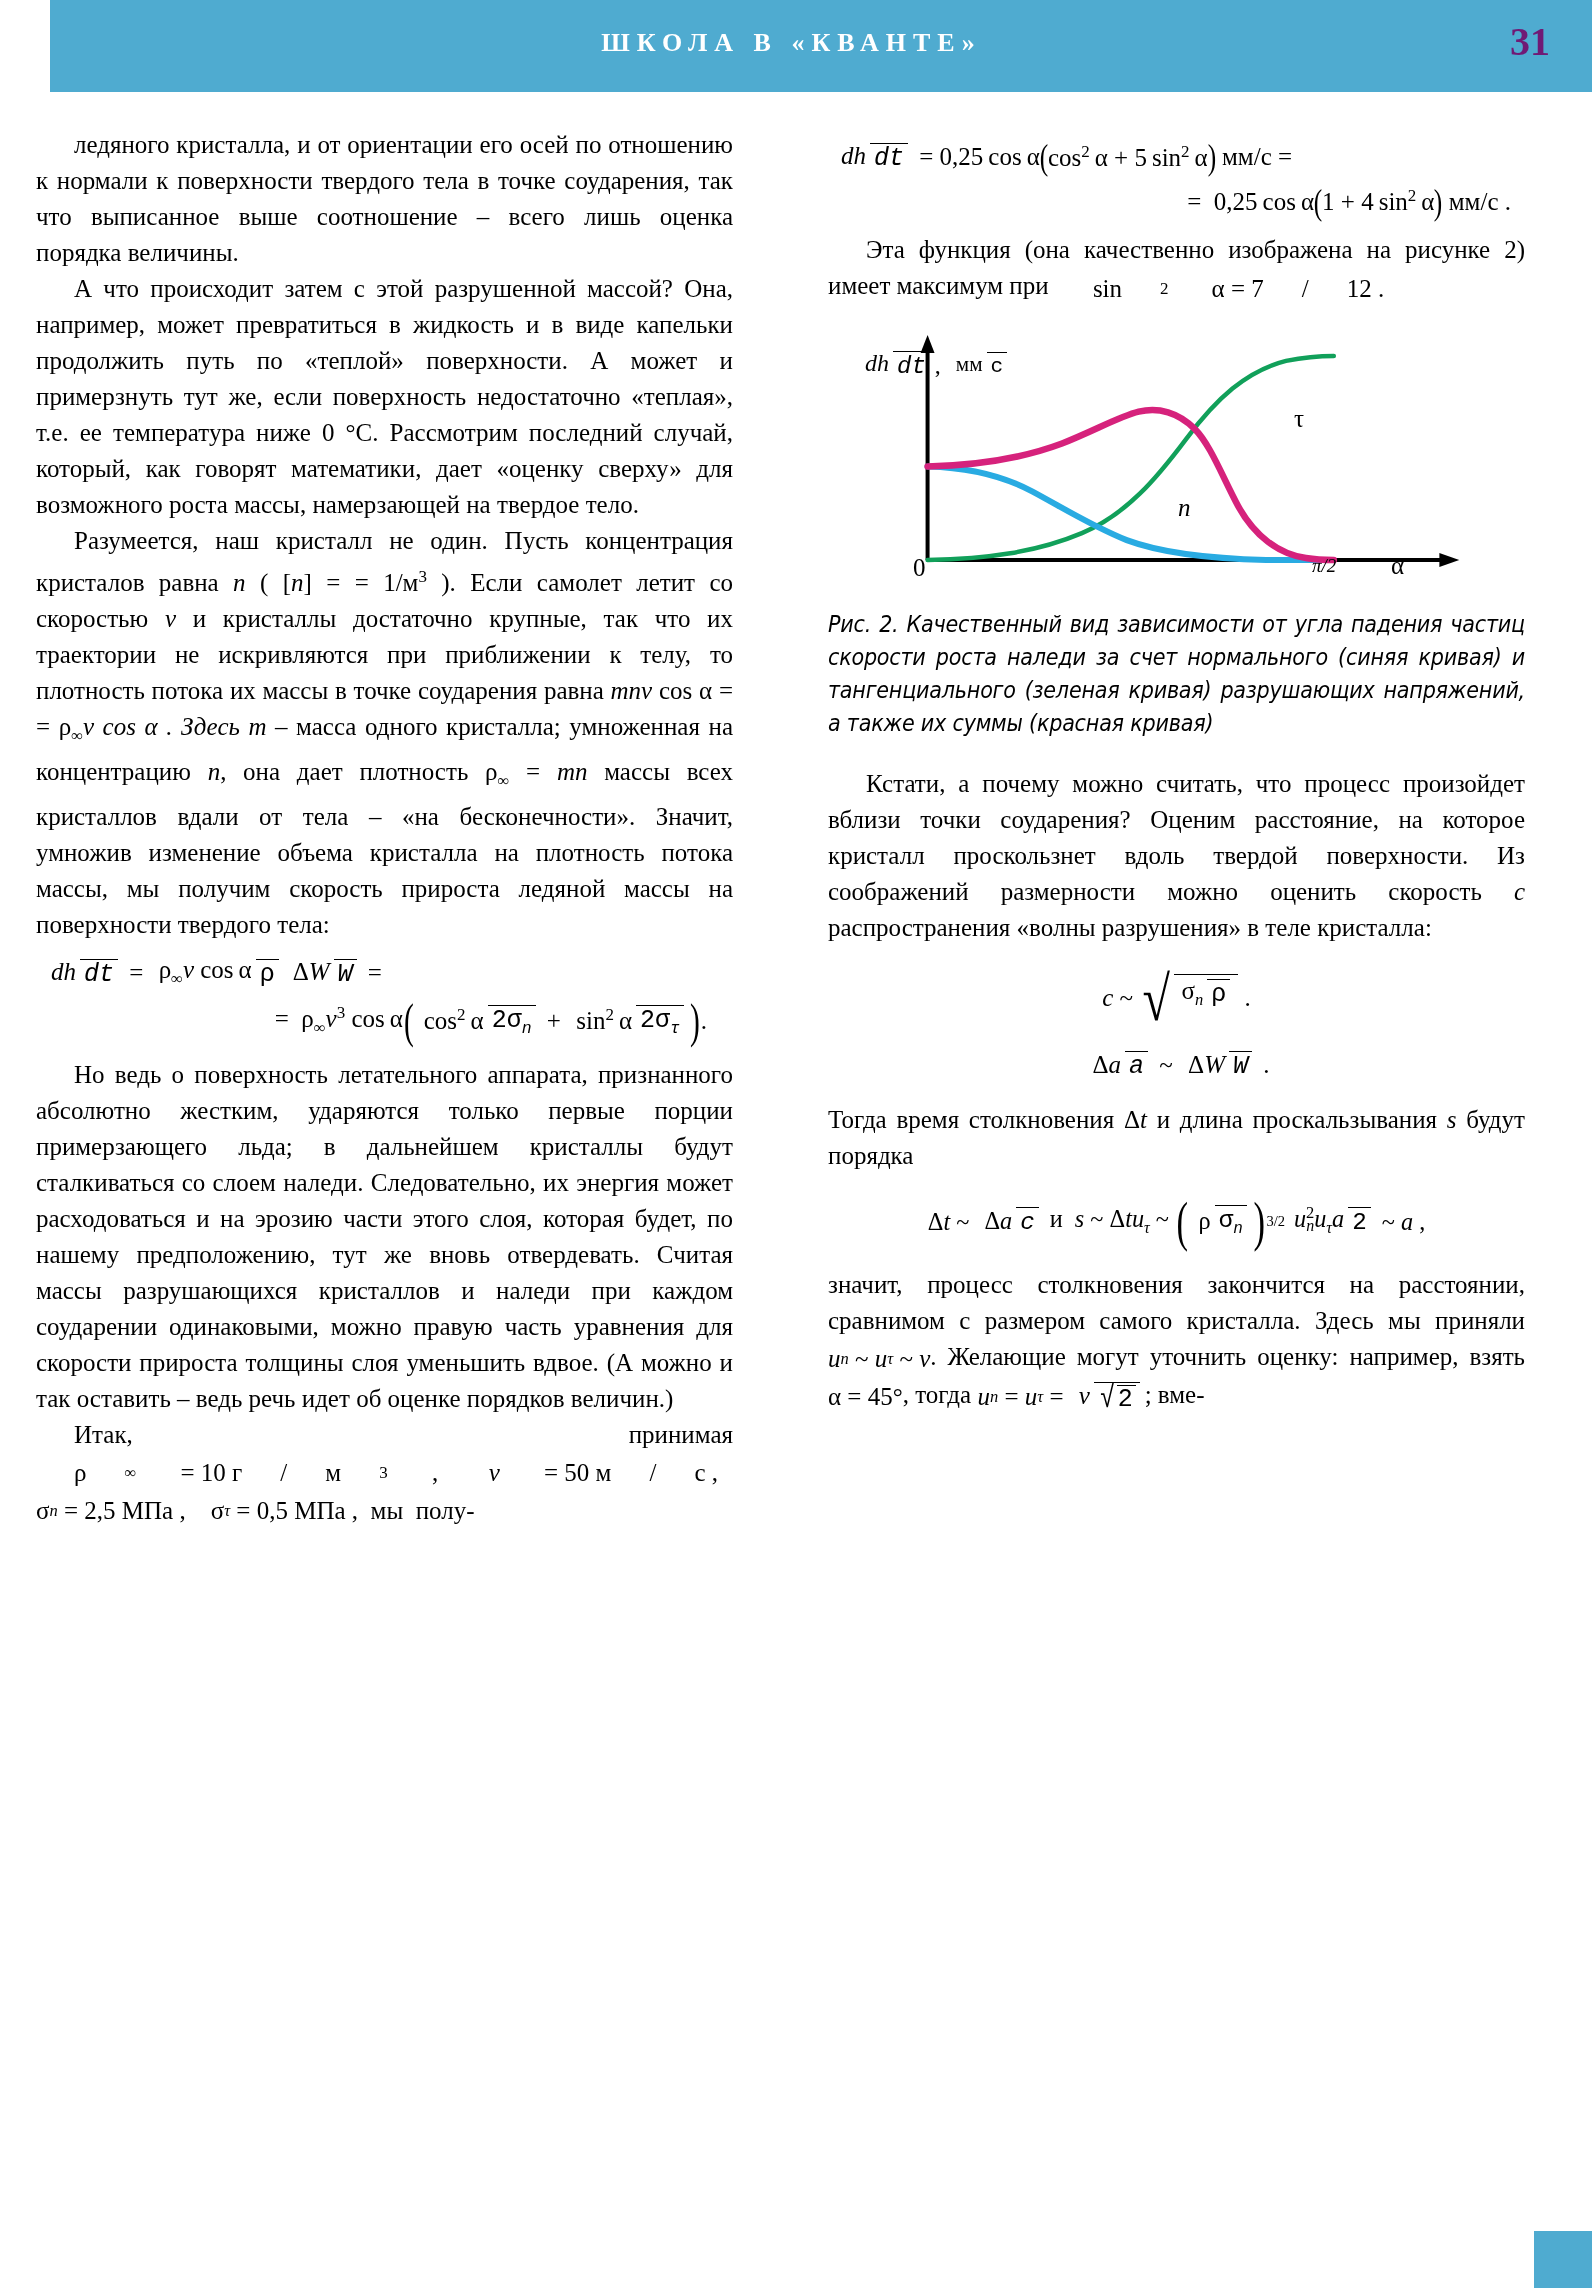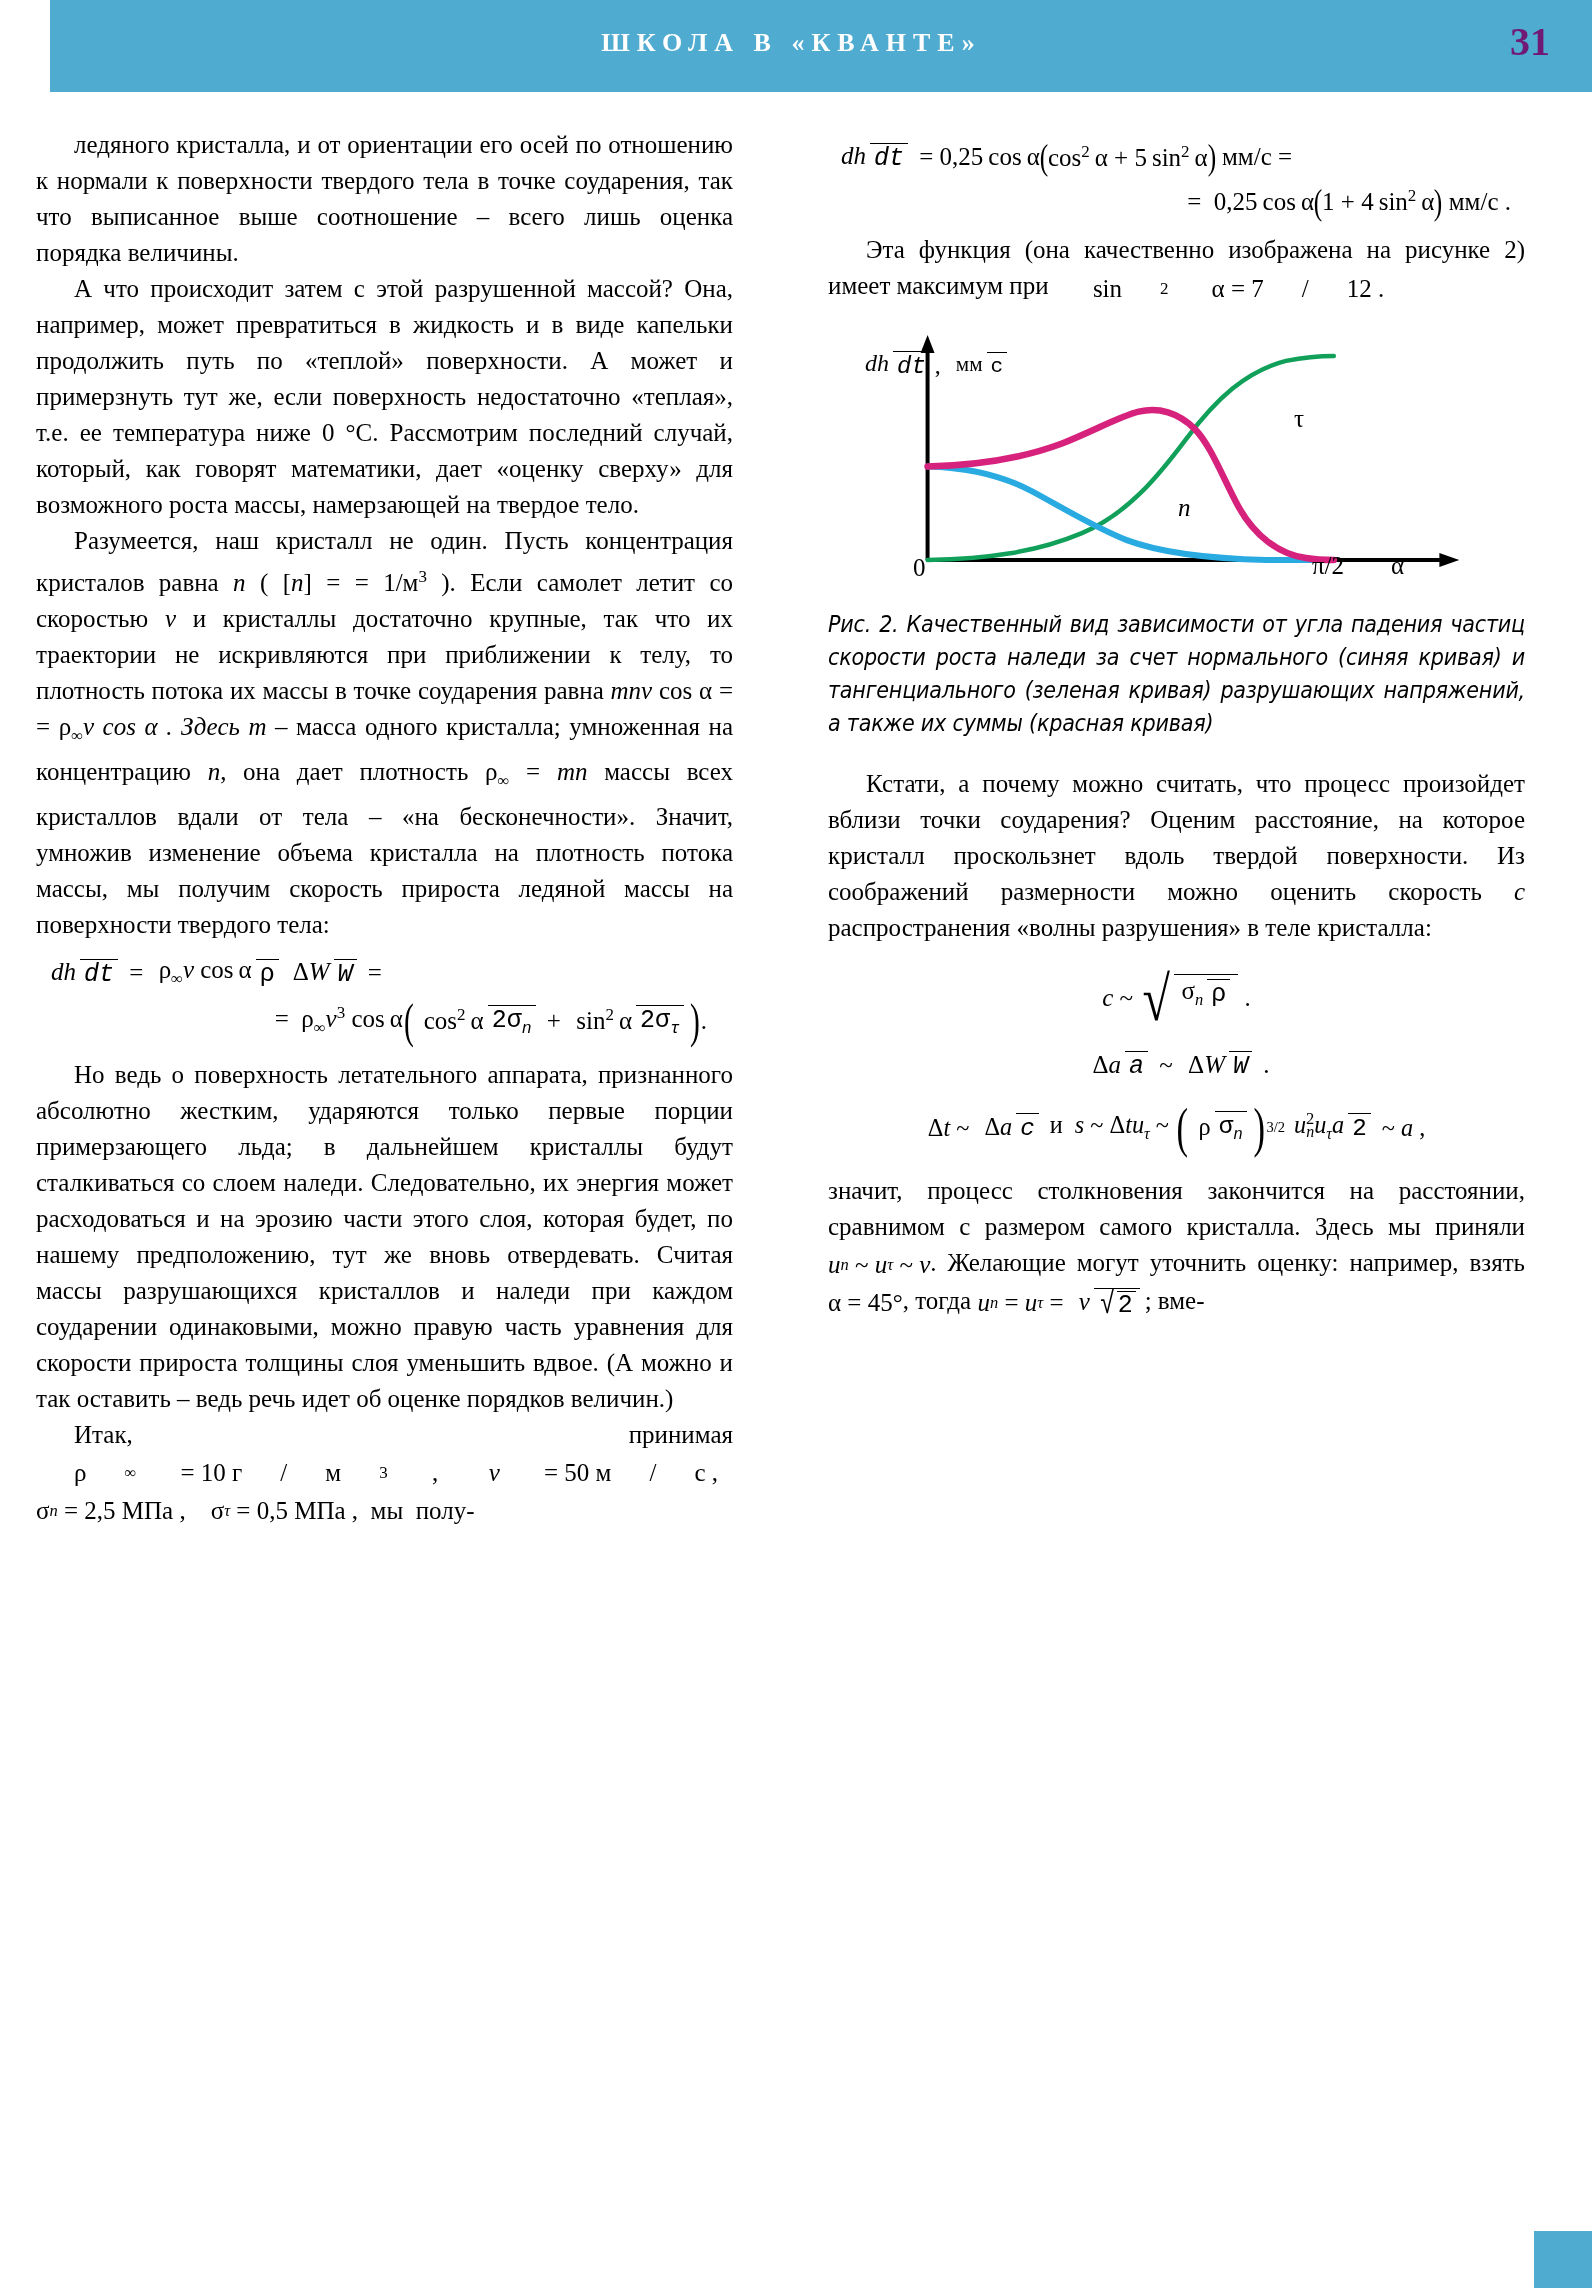--- a/index.html
+++ b/index.html
@@ -88,21 +88,21 @@
     position:absolute;left:28px;top:16px;
     font-size:24px;
   }
   .caption{
     font-family:"DejaVu Sans Condensed","Liberation Sans",sans-serif;
     font-style:italic;font-size:23px;line-height:33px;
     text-align:justify;text-indent:0;margin:4px 0 0 0;
     letter-spacing:-0.2px;
   }
   .tick-0{position:absolute;left:85px;top:221px;font-size:25px;}
-  .tick-pi{position:absolute;left:484px;top:219px;font-size:25px;}
+  .tick-pi{position:absolute;left:484px;top:219px;font-size:19px;font-style:italic;}
   .tick-alpha{position:absolute;left:563px;top:219px;font-size:25px;}
   .lbl-tau{position:absolute;left:466px;top:72px;font-size:25px;}
   .lbl-n{position:absolute;left:350px;top:161px;font-size:25px;font-style:italic;}
 </style>
 </head>
 <body>
 
 <div class="header-bar">
   <div class="header-title">ШКОЛА В «КВАНТЕ»</div>
   <div class="header-page">31</div>
@@ -255,20 +255,21 @@
         </span>
       <span>&nbsp;~&nbsp;</span>
       <span class="frac">
           <span class="num">Δ<span class="mi">W</span></span>
           <span class="den mi">W</span>
         </span>
       <span>&nbsp;.</span>
     </span>
   </div>
 
+  <p class="noind"><span>Тогда время столкновения </span><span>Δ<span class="mi">t</span></span><span> и длина проскальзывания </span><span class="mi">s</span><span> будут порядка</span></p>
 
   <div class="math" style="margin:22px 0 20px 0;font-size:0.97em;">
     <span class="mrow">
       <span>Δ<span class="mi">t</span></span>
         <span>&nbsp;~&nbsp;</span>
       <span class="frac">
           <span class="num">Δ<span class="mi">a</span></span>
           <span class="den mi">c</span>
         </span>
       <span>&nbsp;и&nbsp;&nbsp;<span class="mi">s</span>&nbsp;~&nbsp;Δ<span class="mi">tu</span><span class="sub">τ</span>&nbsp;~&nbsp;</span>

